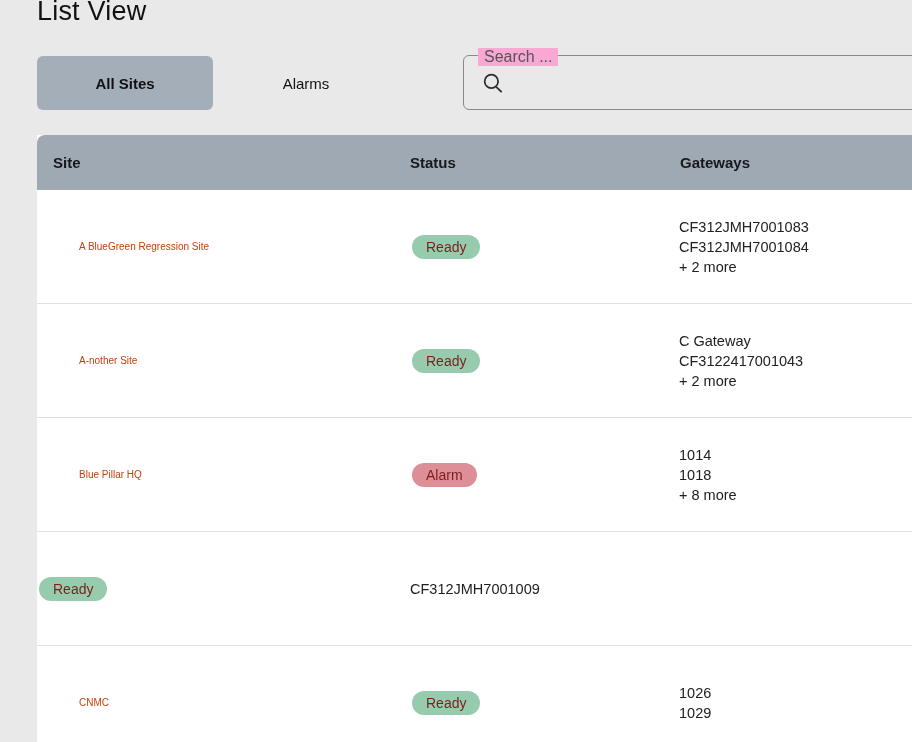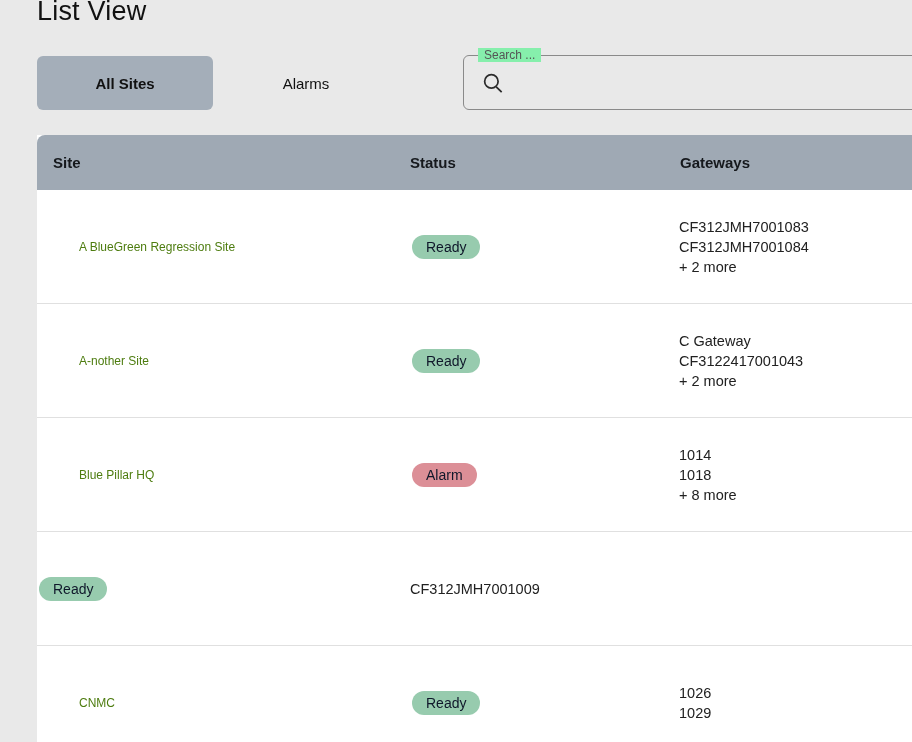--- a/index.html
+++ b/index.html
@@ -30,22 +30,22 @@
 
   
   .search-field {
     position: absolute; left: 463px; top: 55px;
     width: 640px; height: 55px;
     border: 1px solid #8a8a8a; border-radius: 6px;
     display: flex; align-items: center;
   }
   .search-label {
     position: absolute; top: -8px; left: 14px;
-    font-size: 12px; color: #555;
-    background: #86efac; padding: 0 6px;
+    font-size: 16px; color: #555;
+    background: #f9a8d4; padding: 0 6px;
   }
   .search-icon-wrap { margin-left: 16px; display: flex; align-items: center; }
   .search-input {
     flex: 1; border: none; outline: none; background: transparent;
     font-size: 16px; margin-left: 8px; height: 100%;
     font-family: "Liberation Sans", sans-serif;
   }
 
   
   .site-table {
@@ -61,27 +61,27 @@
   .th-site { padding-left: 16px; }
   .th-status { padding-left: 0; }
   .th-gateways { padding-left: 1px; }
 
   .row {
     display: grid; grid-template-columns: 373px 269px 1fr;
     align-items: center; height: 114px;
     background: #fff; border-bottom: 1px solid #e0e0e0;
     cursor: pointer;
   }
-  .cell-site { padding-left: 42px; font-size: 12px; color: #4d7c0f; }
+  .cell-site { padding-left: 42px; font-size: 10px; color: #c2410c; }
   .cell-status { padding-left: 2px; }
   .cell-gateways { font-size: 14.5px; color: #212121; line-height: 20px; }
 
   .badge {
     display: inline-block; padding: 4px 14px;
-    border-radius: 14px; font-size: 14px; color: #0f172a;
+    border-radius: 14px; font-size: 14px; color: #7f1d1d;
   }
   .badge.ready { background: #97cbae; }
   .badge.alarm { background: #dc8f97; }
 </style>
 </head>
 <body>
 
 <div class="page">
 
   <h1 class="page-title">List View</h1>

